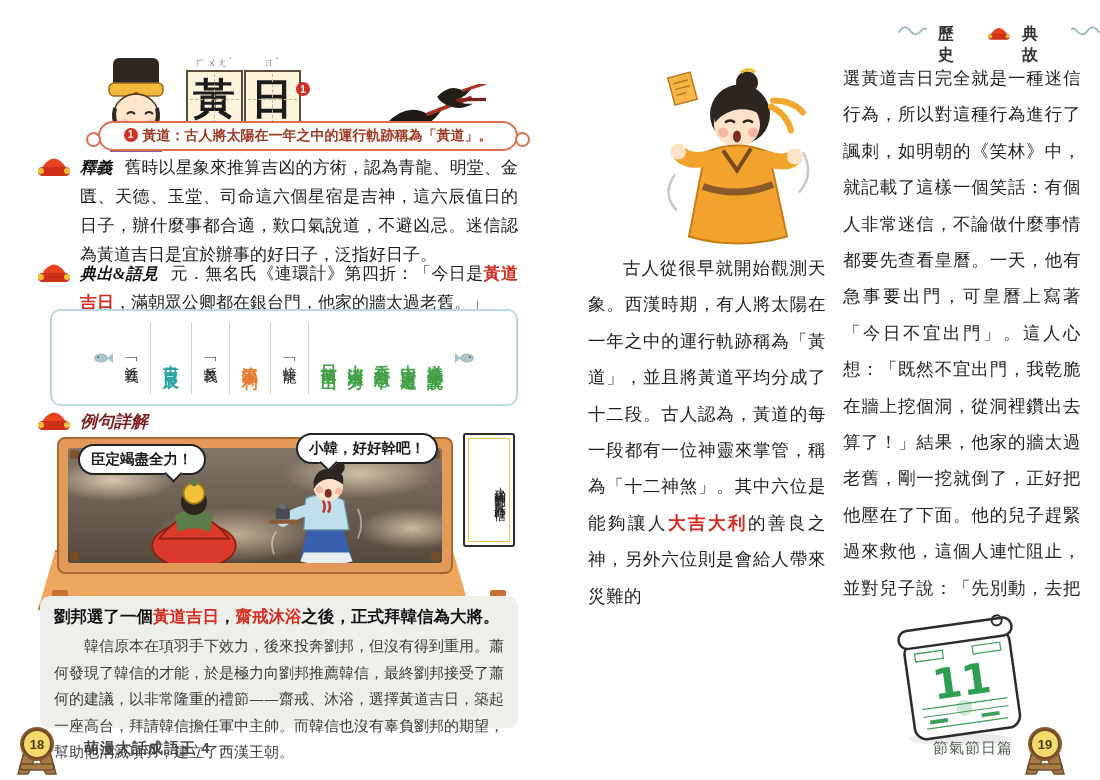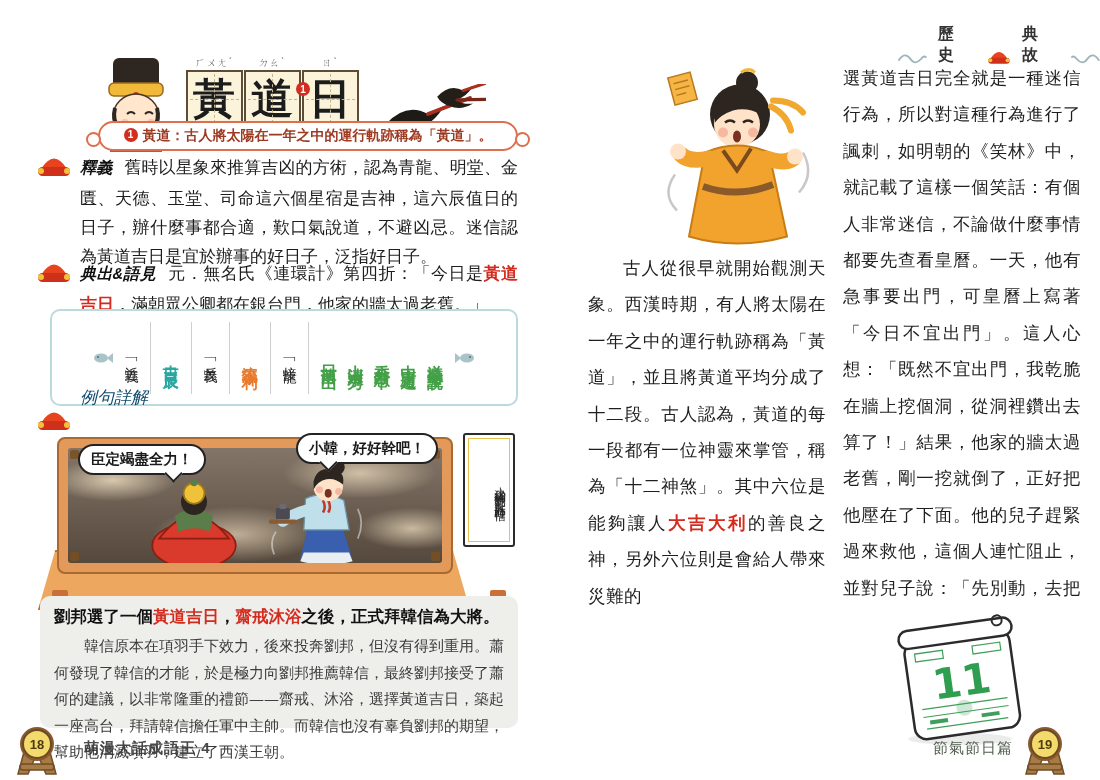--- a/index.html
+++ b/index.html
@@ -22,39 +22,39 @@
            border-radius:15px;display:flex;align-items:center;justify-content:center;gap:5px;
            color:#9c3a22;font-size:14px;font-weight:bold;background:#fff}
   .footnote-banner::before,.footnote-banner::after{content:"";width:11px;height:11px;border:2px solid #dd6f4f;
            border-radius:50%;position:absolute;top:9px;background:#fff}
   .footnote-banner::before{left:-14px}
   .footnote-banner::after{right:-14px}
 
   
   .sec-icon{position:absolute;width:36px;height:26px}
   .textblock{position:absolute;left:80px;width:438px;font-size:17px;line-height:29px;color:#1d1d1d;text-align:justify}
-  .r-lab{font-family:Liberation Mono, monospace;font-style:italic;font-weight:bold;
+  .r-lab{font-family:Liberation Serif, serif;font-style:italic;font-weight:bold;
          font-size:16px;color:#111;margin-right:12px}
   .r-red{color:#d42b1f;font-weight:bold}
   .r-mark{display:inline-flex;width:14px;height:14px;border-radius:50%;background:#d12e1f;color:#fff;
           font-size:10px;font-weight:bold;align-items:center;justify-content:center;margin-right:5px;vertical-align:2px}
 
   
   .rel-box{position:absolute;left:50px;top:309px;width:468px;height:97px;border:2px solid #bcd9dd;border-radius:10px;background:#fff}
   .rel-inner{display:flex;align-items:center;justify-content:center;gap:11px;height:100%}
   .v{writing-mode:vertical-rl;text-orientation:upright;letter-spacing:3px;line-height:1.1;white-space:nowrap}
   .v-label{font-family:"DejaVu Serif","Liberation Serif",serif;font-size:14px;color:#222}
   .v-val{font-size:16px;font-weight:bold}
   .c-teal{color:#2aa7a0}.c-orange{color:#e87b2e}.c-green{color:#43a047}
   .rel-div{width:1px;height:72px;background:#cfcfcf}
   .chain-group{display:flex;gap:9px}
 
   
-  .sec-label{position:absolute;left:80px;top:386px;font-family:"DejaVu Serif","Liberation Serif",serif;
-             font-style:italic;font-weight:normal;font-size:17px;color:#0c4a6e}
+  .sec-label{position:absolute;left:80px;top:410px;font-family:"DejaVu Serif","Liberation Serif",serif;
+             font-style:italic;font-weight:bold;font-size:17px;color:#7f1d1d}
   .stage-base{position:absolute;left:38px;top:550px;width:432px;height:60px;background:#eda75e;
               border:2px solid #b0753a;clip-path:polygon(4% 0,96% 0,100% 100%,0 100%)}
   .screen{position:absolute;left:57px;top:437px;width:396px;height:137px;background:#e2995a;
           border:2.5px solid #a86a30;border-radius:8px;padding:9px}
   .screen-inner{position:relative;width:100%;height:100%;border-radius:3px;overflow:hidden;background:
     radial-gradient(ellipse 90px 30px at 12% 28%, #d8c8ae 0%, rgba(216,200,174,0) 70%),
     radial-gradient(ellipse 110px 36px at 78% 22%, #cfbfa6 0%, rgba(207,191,166,0) 70%),
     radial-gradient(ellipse 120px 40px at 45% 75%, #bfae96 0%, rgba(191,174,150,0) 70%),
     radial-gradient(ellipse 80px 30px at 92% 70%, #c9b9a0 0%, rgba(201,185,160,0) 70%),
     linear-gradient(#837568,#55483c)}
@@ -74,21 +74,21 @@
            font-size:11.5px;color:#222;letter-spacing:2px;padding:4px 2px;gap:3px}
 
   
   .ex-clip{position:absolute;width:16px;height:12px;background:#c96f3a;border-radius:2px;z-index:1}
   .ex-box{position:absolute;left:40px;top:596px;width:478px;height:132px;background:#eeeeeb;border-radius:10px;z-index:2;padding:10px 14px 16px 14px}
   .ex-sentence{font-size:16.5px;font-weight:bold;color:#111;white-space:nowrap}
   .ex-story{margin-top:5px;font-family:"DejaVu Serif","Liberation Serif",serif;font-size:15px;line-height:26.5px;
             color:#3b3b3b;text-indent:2em;text-align:justify}
 
   
-  .rp-header{position:absolute;left:898px;top:24px;display:flex;align-items:flex-end;gap:11px}
+  .rp-header{position:absolute;left:898px;top:24px;display:flex;align-items:flex-start;gap:11px}
   .rp-header .cat{font-size:16px;font-weight:bold;letter-spacing:4px;color:#333}
   .col{position:absolute;font-size:17.5px;line-height:36.4px;color:#1f1f1f;text-align:justify;letter-spacing:.5px}
   .col p{margin:0}
   .col p.indent{text-indent:2em}
   .col1{left:588px;top:250px;width:238px;height:478px;overflow:hidden}
   .col2{left:843px;top:60px;width:238px;height:552px;overflow:hidden}
 
   .char-illu{position:absolute;left:645px;top:56px;width:185px;height:196px}
   .cal-illu{position:absolute;left:880px;top:606px;width:160px;height:142px}
 
@@ -116,26 +116,20 @@
         <circle cx="63" cy="73" r="4" fill="#f7c4ad"></circle>
       <circle cx="62" cy="81" r="8" fill="#fff" stroke="#caa" stroke-width="1"></circle>
       <path d="M22 94 q26 -13 52 0 v8 h-52z" fill="#8a5a9a"></path>
     </svg>
 
     <div class="title-row">
       <div class="char-col">
         <span class="zhuyin">ㄏㄨㄤˊ</span>
         <div class="char-box">
             <span>黃</span>
-          </div>
-      </div>
-      <div class="char-col">
-        <span class="zhuyin">ㄉㄠˋ</span>
-        <div class="char-box">
-            <span>道</span>
           </div>
       </div>
       <div class="char-col">
         <span class="zhuyin">ㄖˋ</span>
         <div class="char-box">
             <span>日</span>
           </div>
       </div>
     </div>
     <div class="num-dot">1</div>

